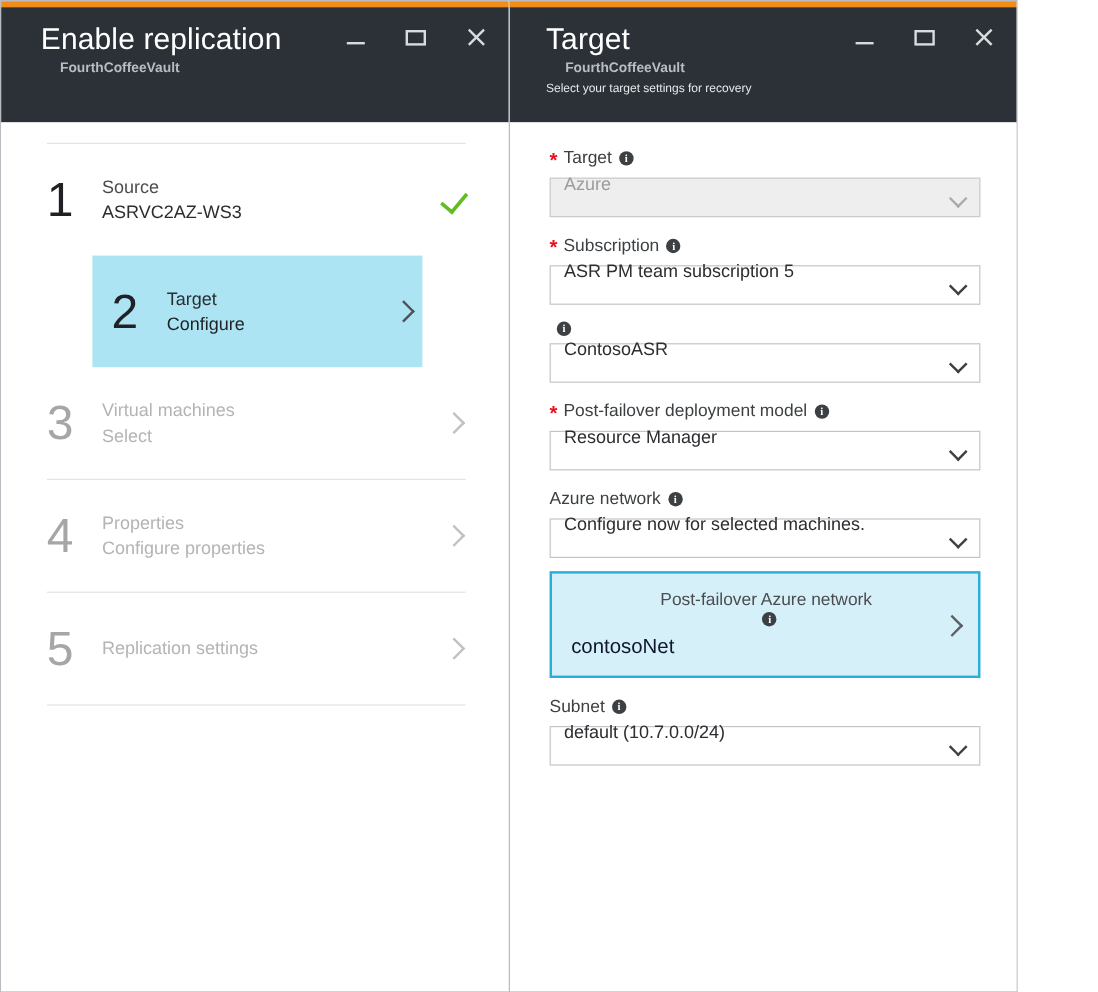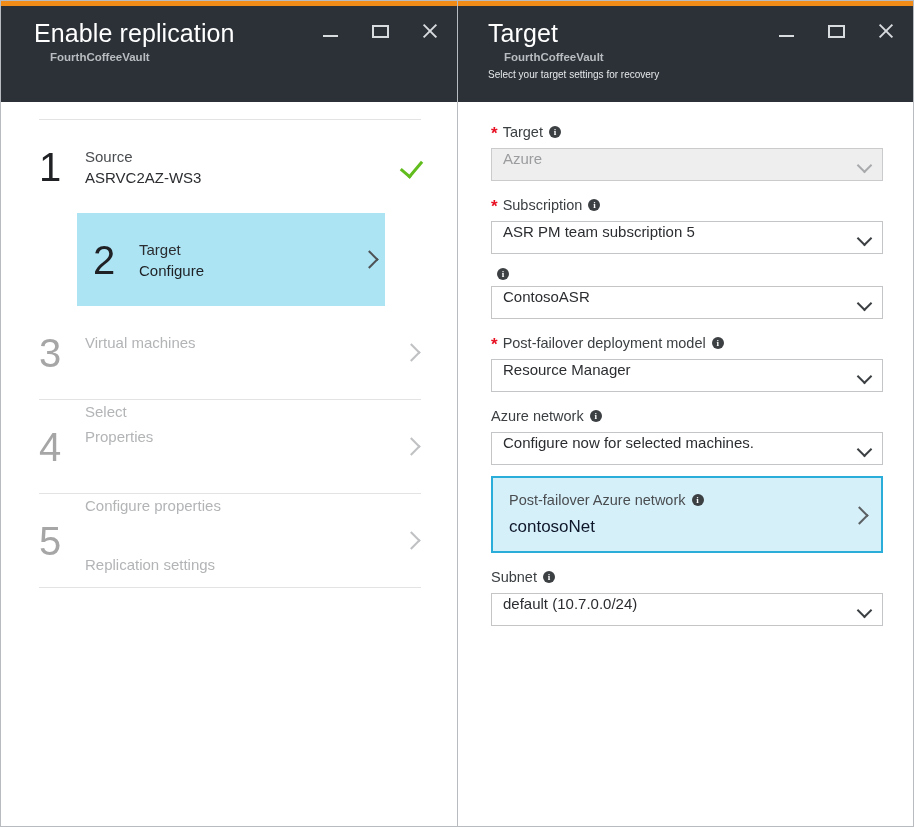--- a/index.html
+++ b/index.html
@@ -8,21 +8,21 @@
     background: #ffffff;
   }
   body {
     width: 915px;
     height: 827px;
     font-family: "Liberation Sans", sans-serif;
     overflow: hidden;
   }
   .app {
     position: relative;
-    width: 915px;
+    width: 848px;
     height: 827px;
     display: flex;
     background: #ffffff;
   }
 
   
   .blade {
     position: relative;
     display: flex;
     flex-direction: column;
@@ -164,21 +164,21 @@
     line-height: 21px;
     white-space: nowrap;
   }
   .step-sub {
     font-size: 15px;
     color: #2b2d30;
     line-height: 21px;
     white-space: nowrap;
   }
   .step.disabled .step-title,
-  .step.disabled .step-sub { color: #b2b4b6; margin-top: 48px; }
+  .step.disabled .step-sub { color: #b2b4b6; }
   .step.selected .step-title { color: #2b2d30; }
   .step.selected .step-sub { color: #1f2124; }
 
   .chev {
     flex: 0 0 auto;
     width: 22px;
     height: 22px;
     position: relative;
     margin-right: 4px;
   }
@@ -255,22 +255,22 @@
     cursor: pointer;
   }
 
   .select {
     position: relative;
     height: 33px;
     border: 1px solid #c3c5c7;
     background: #ffffff;
     box-sizing: border-box;
     display: flex;
-    align-items: flex-start;
-    padding: 0 34px 1px 11px;
+    align-items: flex-end;
+    padding: 0 34px 16px 11px;
     cursor: pointer;
   }
   .select .val {
     font-size: 15px;
     color: #2b2d30;
     line-height: 20px;
     white-space: nowrap;
     overflow: hidden;
     text-overflow: ellipsis;
   }
@@ -308,20 +308,21 @@
     cursor: pointer;
     margin-bottom: 14px;
   }
   .picker .p-label {
     font-size: 14.5px;
     color: #4a4d50;
     line-height: 20px;
     display: flex;
     align-items: center;
     white-space: nowrap;
+    flex-direction: column;
   }
   .picker .p-value {
     font-size: 17px;
     color: #0f172a;
     line-height: 24px;
     margin-top: 5px;
     white-space: nowrap;
   }
   .picker .p-chev {
     position: absolute;

